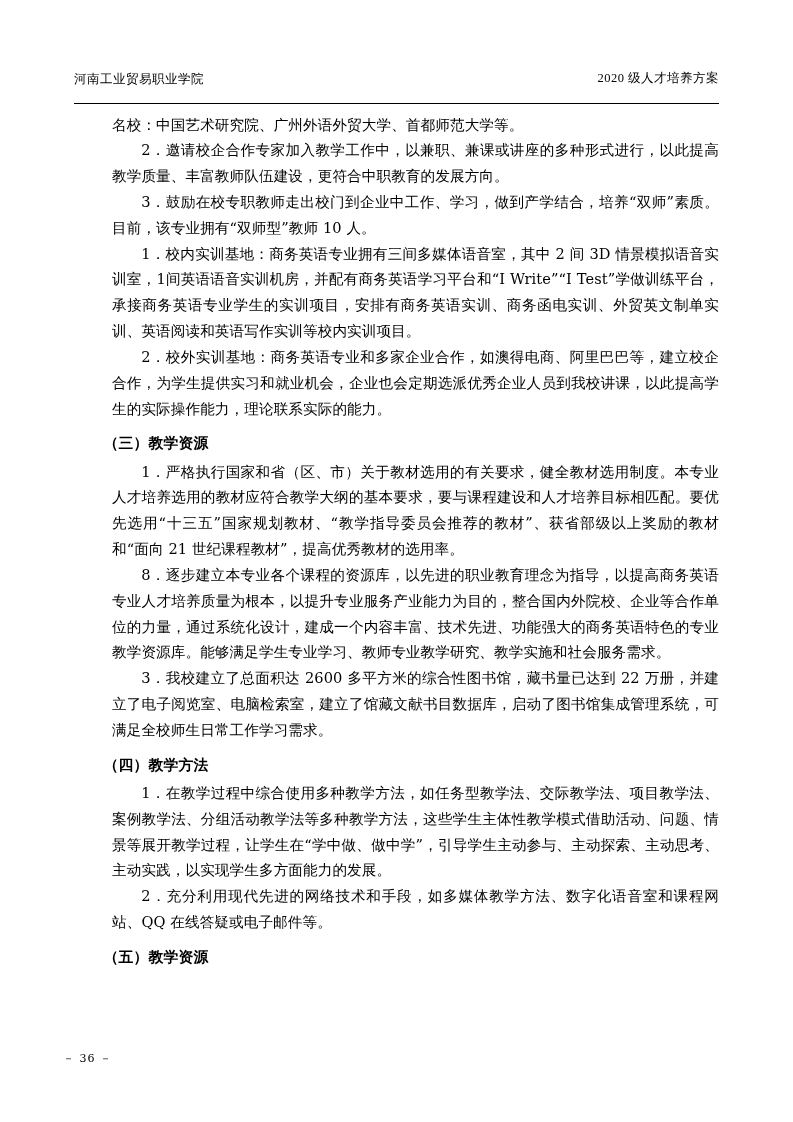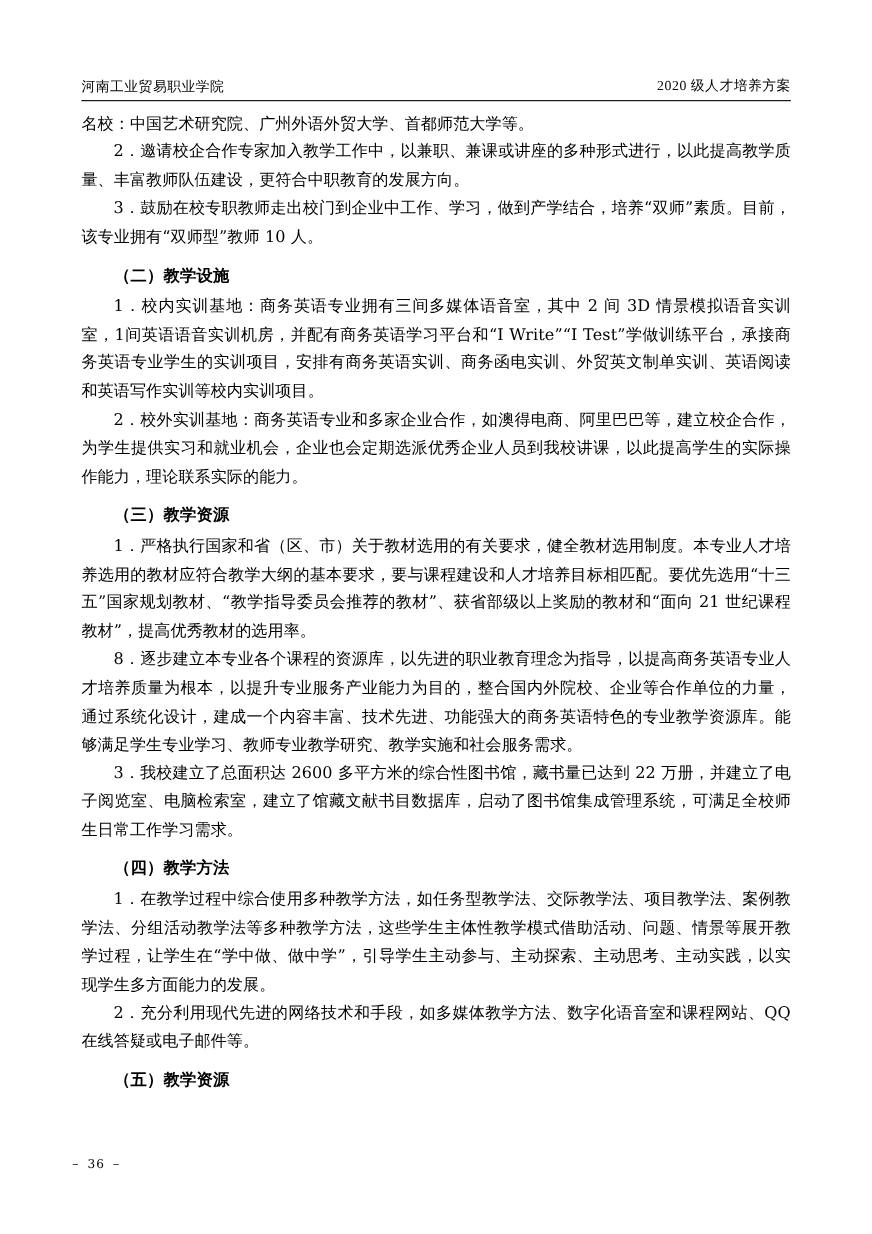--- a/index.html
+++ b/index.html
@@ -23,21 +23,21 @@
     left: 74px;
     right: 74px;
     top: 70px;
   }
   .header-row {
     display: flex;
     justify-content: space-between;
     align-items: flex-end;
     font-size: 12.5px;
     line-height: 1.4;
-    padding-bottom: 3px;
+    padding-bottom: 15px;
   }
   .header-left {
     letter-spacing: 0.5px;
   }
   .header-right {
     letter-spacing: 0.5px;
     font-family: Liberation Serif, serif;
   }
   .header-rule {
     border-bottom: 1.1px solid #000;
@@ -67,40 +67,40 @@
   }
   .footer {
     position: absolute;
     left: 63px;
     bottom: 56px;
     font-size: 11px;
     letter-spacing: 1px;
   }
   .blk {
     margin-bottom: 0;
+    margin-left: 38px;
   }
 </style>
 </head>
 <body>
 
 <div class="page">
 
   <div class="content">
 
     <div class="header-row">
       <div class="header-left">河南工业贸易职业学院</div>
       <div class="header-right">2020 级人才培养方案</div>
     </div>
     <div class="header-rule"></div>
 
     <p class="noindent blk">名校：中国艺术研究院、广州外语外贸大学、首都师范大学等。</p>
     <p class="indent blk">2．邀请校企合作专家加入教学工作中，以兼职、兼课或讲座的多种形式进行，以此提高教学质量、丰富教师队伍建设，更符合中职教育的发展方向。</p>
     <p class="indent blk">3．鼓励在校专职教师走出校门到企业中工作、学习，做到产学结合，培养“双师”素质。目前，该专业拥有“双师型”教师 10 人。</p>
 
-    <h2 class="section">（二）教学设施</h2>
     <p class="indent blk">1．校内实训基地：商务英语专业拥有三间多媒体语音室，其中 2 间 3D 情景模拟语音实训室，1间英语语音实训机房，并配有商务英语学习平台和“I Write”“I Test”学做训练平台，承接商务英语专业学生的实训项目，安排有商务英语实训、商务函电实训、外贸英文制单实训、英语阅读和英语写作实训等校内实训项目。</p>
     <p class="indent blk">2．校外实训基地：商务英语专业和多家企业合作，如澳得电商、阿里巴巴等，建立校企合作，为学生提供实习和就业机会，企业也会定期选派优秀企业人员到我校讲课，以此提高学生的实际操作能力，理论联系实际的能力。</p>
 
     <h2 class="section">（三）教学资源</h2>
     <p class="indent blk">1．严格执行国家和省（区、市）关于教材选用的有关要求，健全教材选用制度。本专业人才培养选用的教材应符合教学大纲的基本要求，要与课程建设和人才培养目标相匹配。要优先选用“十三五”国家规划教材、“教学指导委员会推荐的教材”、获省部级以上奖励的教材和“面向 21 世纪课程教材”，提高优秀教材的选用率。</p>
     <p class="indent blk">8．逐步建立本专业各个课程的资源库，以先进的职业教育理念为指导，以提高商务英语专业人才培养质量为根本，以提升专业服务产业能力为目的，整合国内外院校、企业等合作单位的力量，通过系统化设计，建成一个内容丰富、技术先进、功能强大的商务英语特色的专业教学资源库。能够满足学生专业学习、教师专业教学研究、教学实施和社会服务需求。</p>
     <p class="indent blk">3．我校建立了总面积达 2600 多平方米的综合性图书馆，藏书量已达到 22 万册，并建立了电子阅览室、电脑检索室，建立了馆藏文献书目数据库，启动了图书馆集成管理系统，可满足全校师生日常工作学习需求。</p>
 
     <h2 class="section">（四）教学方法</h2>
     <p class="indent blk">1．在教学过程中综合使用多种教学方法，如任务型教学法、交际教学法、项目教学法、案例教学法、分组活动教学法等多种教学方法，这些学生主体性教学模式借助活动、问题、情景等展开教学过程，让学生在“学中做、做中学”，引导学生主动参与、主动探索、主动思考、主动实践，以实现学生多方面能力的发展。</p>

